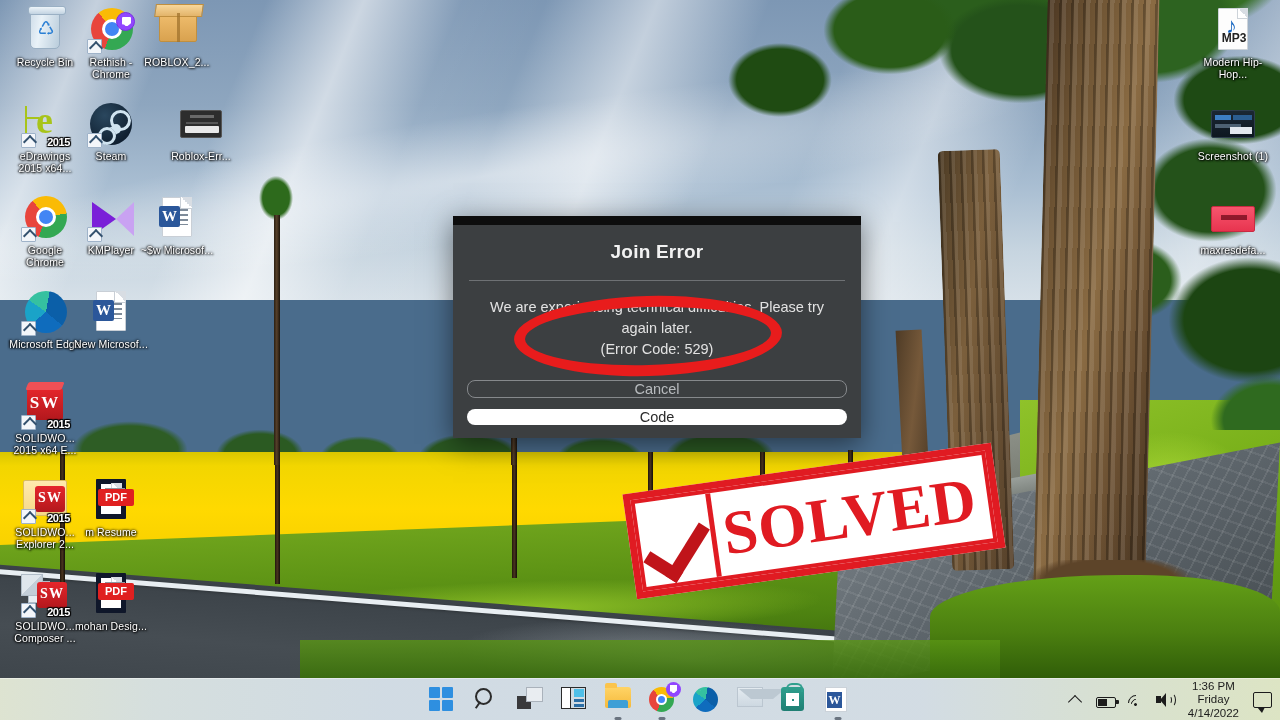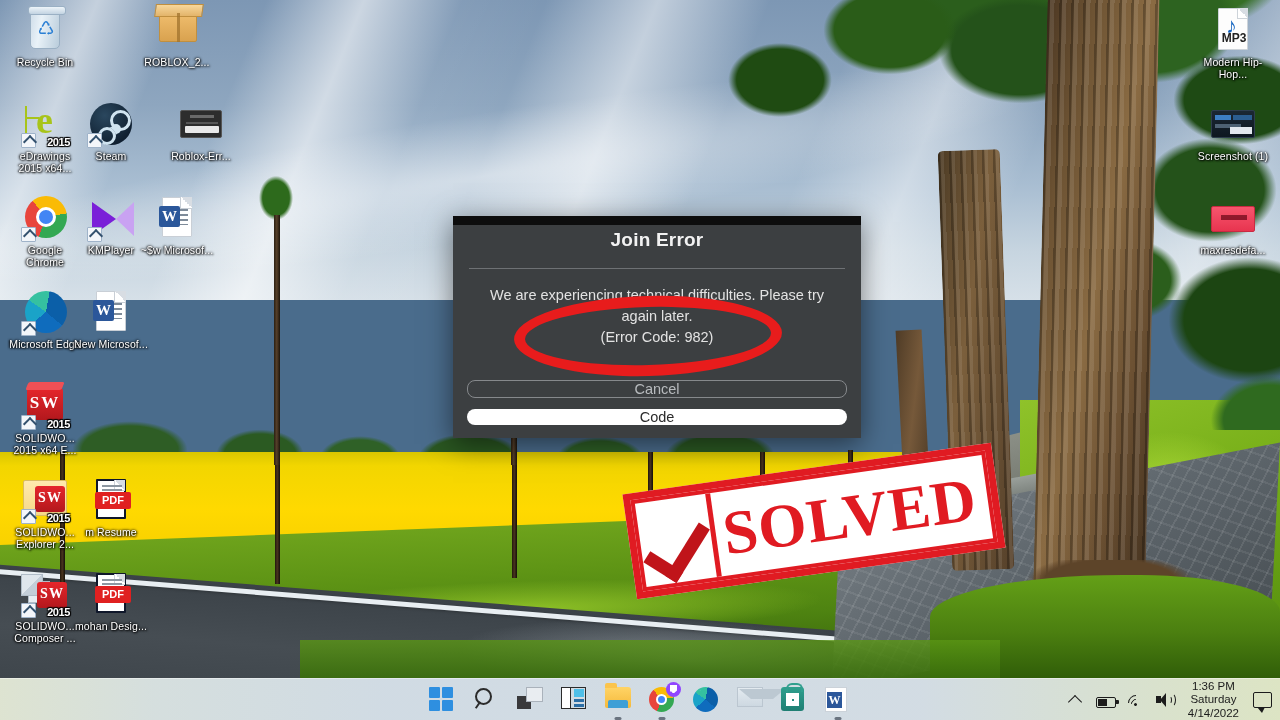--- a/index.html
+++ b/index.html
@@ -413,21 +413,21 @@
     border-radius: 3px;
   }
   .ic-winrar::after {
     content: ""; position: absolute; left: 13px; top: 3px; width: 14px; height: 28px;
     background: linear-gradient(#f5c26b, #d99b3a);
     border-radius: 7px 7px 3px 3px;
   }
 
   .ic-pdf {
     position: absolute; left: 9px; top: 3px; width: 30px; height: 40px;
-    background: #ffffff; border: 2px solid #0f172a; border-radius: 1px;
+    background: #ffffff; border: 5px solid #0f172a; border-radius: 1px;
   }
   .ic-pdf::before {
     content: ""; position: absolute; right: -1px; top: -1px; width: 10px; height: 10px;
     background: linear-gradient(225deg, #d8dde3 50%, #ffffff 50%);
     border-left: 1px solid #cfd4da; border-bottom: 1px solid #cfd4da;
   }
   .ic-pdf .p-lines {
     position: absolute; left: 4px; top: 4px; width: 20px; height: 12px;
     background: repeating-linear-gradient(#8d97a1 0 2px, rgba(0,0,0,0) 2px 4px);
   }
@@ -484,21 +484,21 @@
   }
   #dialog-topbar {
     height: 9px; width: 100%;
     background: #0d0d0d;
   }
   #dialog-title {
     text-align: center;
     color: #f2f2f2;
     font-size: 19px;
     font-weight: bold;
-    padding-top: 4px;
+    padding-top: 16px;
     letter-spacing: .2px;
   }
   #dialog-divider {
     height: 1px;
     background: #6e7174;
     margin: 17px 16px 0 16px;
   }
   #dialog-message {
     color: #e2e2e2;
     font-size: 14.5px;
@@ -832,20 +832,28 @@
     <div class="grass-base2"></div>
   </div>
 
   <div class="icon-cell" style="left:8px; top:6px;">
     <div class="icon-art">
         <div class="ic-recycle"></div>
       </div>
     <div class="icon-label">Recycle Bin</div>
   </div>
 
+  <div class="icon-cell" style="left:74px; top:6px;">
+    <div class="icon-art">
+      <div class="ic-chrome"></div>
+      <div class="ic-twitch-badge"></div>
+      <div class="shortcut-arrow"></div>
+    </div>
+    <div class="icon-label">Rethish - Chrome</div>
+  </div>
 
   <div class="icon-cell" style="left:140px; top:6px;">
     <div class="icon-art">
         <div class="ic-box"></div>
       </div>
     <div class="icon-label">ROBLOX_2...</div>
   </div>
 
   <div class="icon-cell" style="left:8px; top:100px;">
     <div class="icon-art">
@@ -1003,21 +1011,21 @@
   </div>
 
   <div id="dialog">
     <div id="dialog-topbar"></div>
     <div id="dialog-title">Join Error</div>
     <div id="dialog-divider"></div>
     <div id="dialog-message">
       <span>We are experiencing technical difficulties. Please try</span>
       <span>again later.</span>
       <br>
-      <span>(Error Code: 982)</span>
+      <span>(Error Code: 529)</span>
     </div>
     <div id="dialog-buttons">
       <button class="dlg-btn secondary">Cancel</button>
       <button class="dlg-btn primary">Code</button>
     </div>
   </div>
 
   <div id="red-ellipse"></div>
 
   <div id="solved-stamp">
@@ -1088,20 +1096,20 @@
           <span class="w1"></span>
         </div>
       <div class="tray-vol">
           <div class="spk"></div>
           <div class="cone"></div>
           <div class="arc1"></div>
           <div class="arc2"></div>
         </div>
       <div id="tb-clock">
         <div>1:36 PM</div>
-        <div>Saturday</div>
+        <div>Friday</div>
         <div>4/14/2022</div>
       </div>
       <div class="tray-notif"></div>
     </div>
   </div>
 
 </div>
 
 </body></html>

